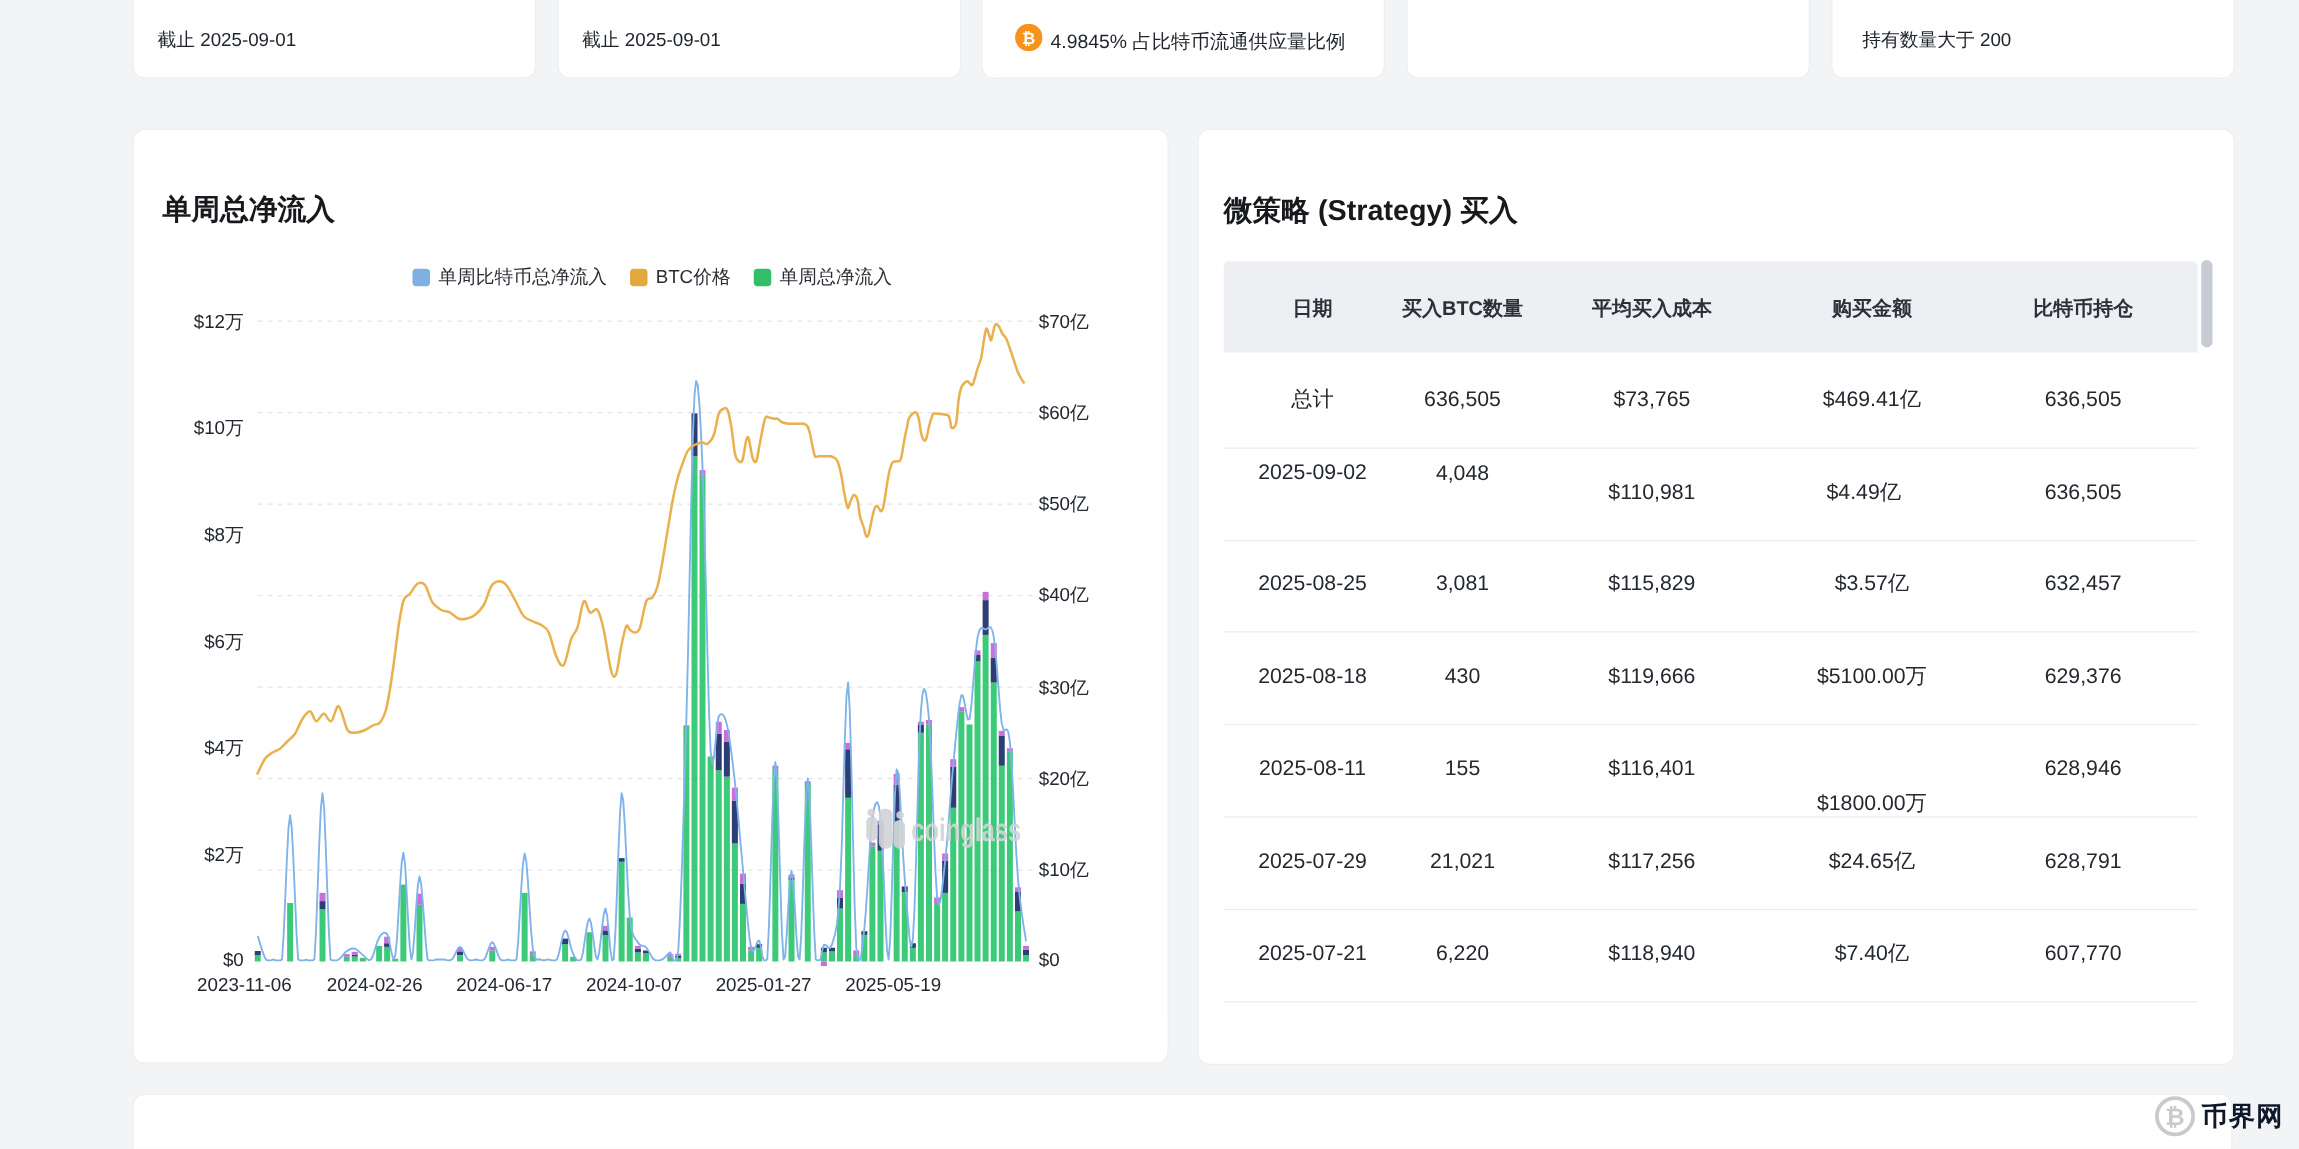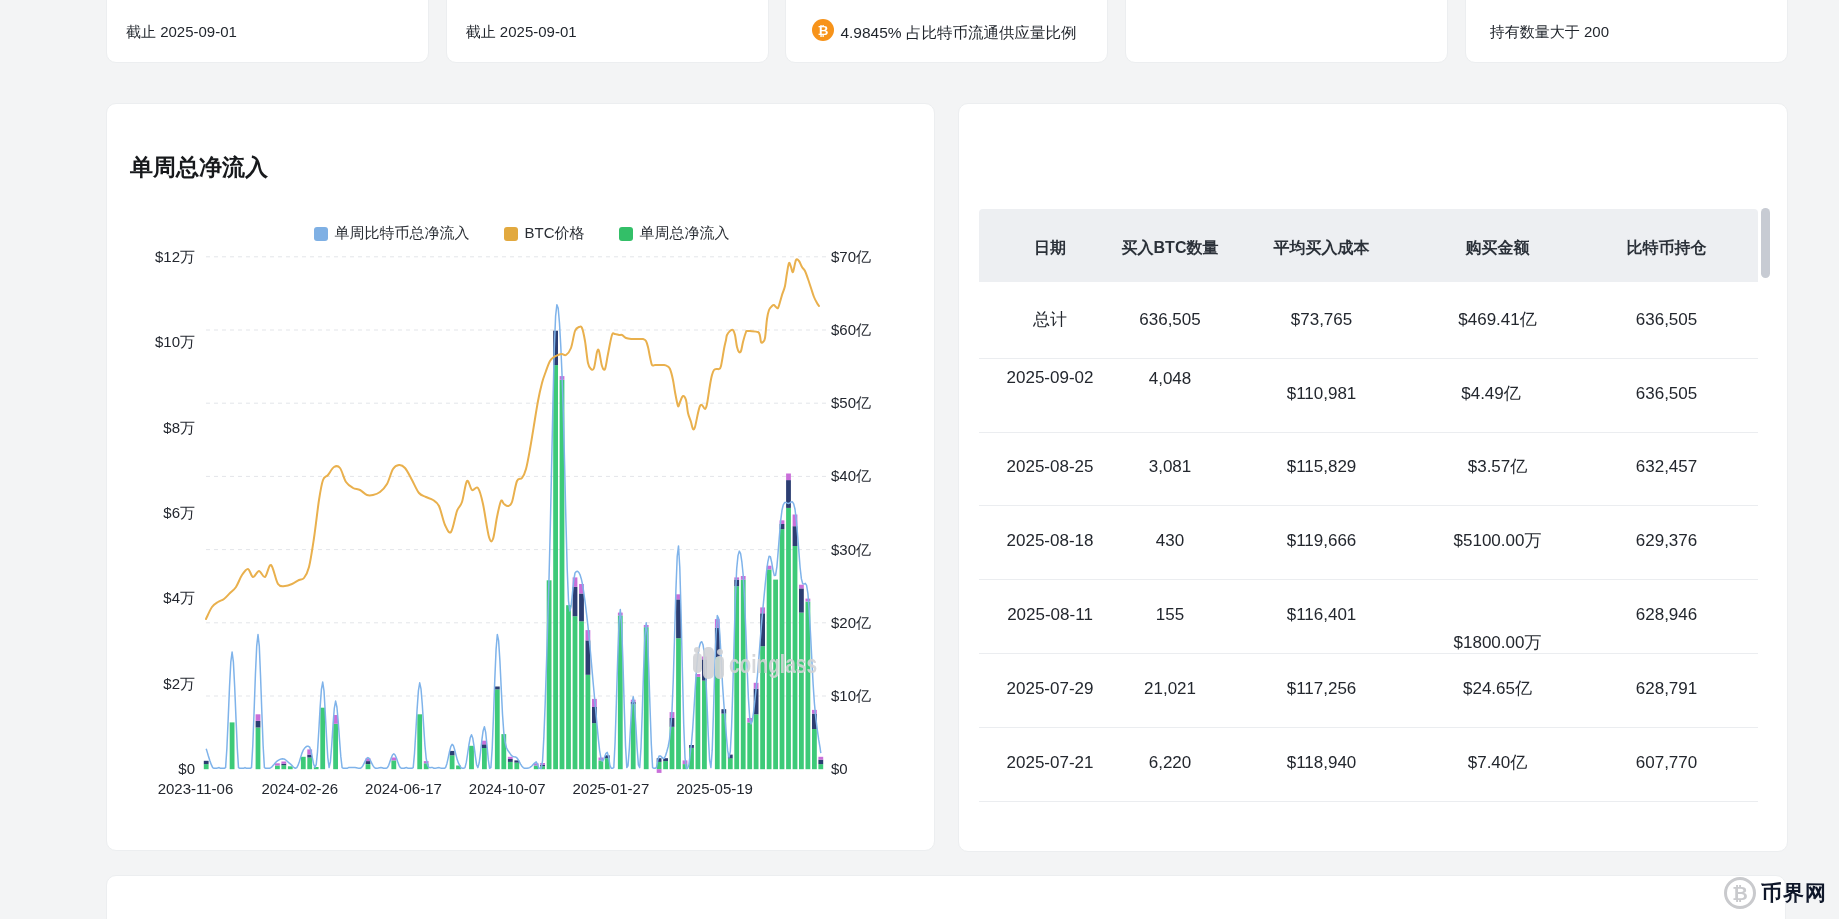--- a/index.html
+++ b/index.html
@@ -27,21 +27,21 @@
     </svg>
   <span class="tx" style="left:54px;font-size:15.5px">4.9845% 占比特币流通供应量比例</span>
 </div>
 <div class="tcard" style="left:1125.1px"></div>
 <div class="tcard" style="left:1464.8px">
     <span class="tx" style="left:24px">持有数量大于 200</span>
   </div>
 
 <div class="card" style="left:106px;top:103px;width:829px;height:748px">
   <div class="ttl" style="left:23px;top:48px">单周总净流入</div>
-  <div style="position:absolute;left:0;top:120px;width:829px;display:flex;justify-content:center;gap:34px">
+  <div style="position:absolute;left:0;top:108px;width:829px;display:flex;justify-content:center;gap:18px">
     <div style="display:flex;align-items:center;gap:7px">
         <span style="width:14px;height:14px;border-radius:3px;background:#7fb0e4"></span>
         <span style="font-size:15px;color:#2a2e34">单周比特币总净流入</span>
       </div>
     <div style="display:flex;align-items:center;gap:7px">
         <span style="width:14px;height:14px;border-radius:3px;background:#e2a93f"></span>
         <span style="font-size:15px;color:#2a2e34">BTC价格</span>
       </div>
     <div style="display:flex;align-items:center;gap:7px">
         <span style="width:14px;height:14px;border-radius:3px;background:#33bf68"></span>
@@ -226,20 +226,21 @@
     <div class="ar" style="left:724px;top:656.2px">$0</div>
     <div class="ax" style="left:50.7px;top:676px;width:110px">2023-11-06</div>
     <div class="ax" style="left:154.4px;top:676px;width:110px">2024-02-26</div>
     <div class="ax" style="left:258.1px;top:676px;width:110px">2024-06-17</div>
     <div class="ax" style="left:361.8px;top:676px;width:110px">2024-10-07</div>
     <div class="ax" style="left:465.5px;top:676px;width:110px">2025-01-27</div>
     <div class="ax" style="left:569.2px;top:676px;width:110px">2025-05-19</div>
 </div>
 
 <div class="card" style="left:958px;top:103px;width:830px;height:749px">
+  <div class="ttl" style="left:20px;top:49px">微策略 (Strategy) 买入</div>
   <div style="position:absolute;left:20px;top:105px;width:779px;height:73px;background:#edeff2;border-radius:4px 4px 0 0"></div>
     <div class="th" style="left:11.0px;top:133px;width:160px">日期</div>
     <div class="th" style="left:131.0px;top:133px;width:160px">买入BTC数量</div>
     <div class="th" style="left:282.5px;top:133px;width:160px">平均买入成本</div>
     <div class="th" style="left:458.5px;top:133px;width:160px">购买金额</div>
     <div class="th" style="left:627.5px;top:133px;width:160px">比特币持仓</div>
     <div style="position:absolute;left:802px;top:104px;width:9px;height:70px;border-radius:4.5px;background:#c7cbd3"></div>
     <div class="td" style="left:6.0px;top:204.8px;width:170px">总计</div>
     <div class="td" style="left:126.0px;top:204.8px;width:170px">636,505</div>
     <div class="td" style="left:277.5px;top:204.8px;width:170px">$73,765</div>

